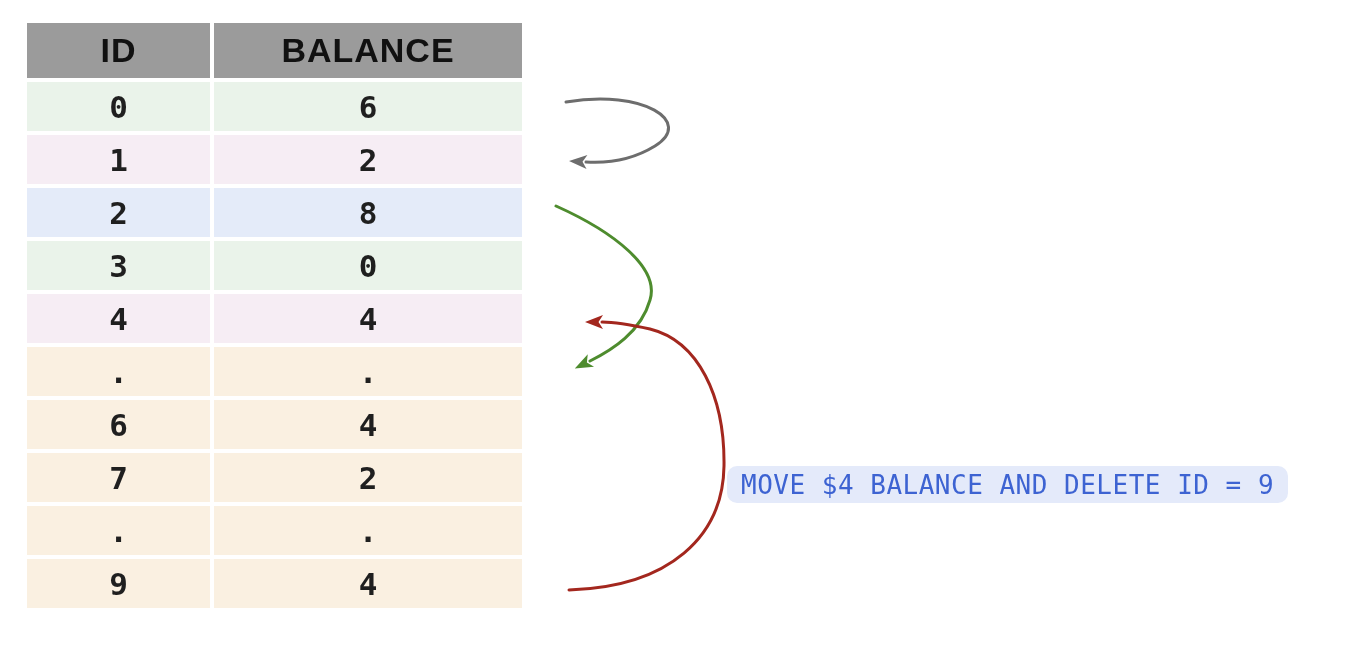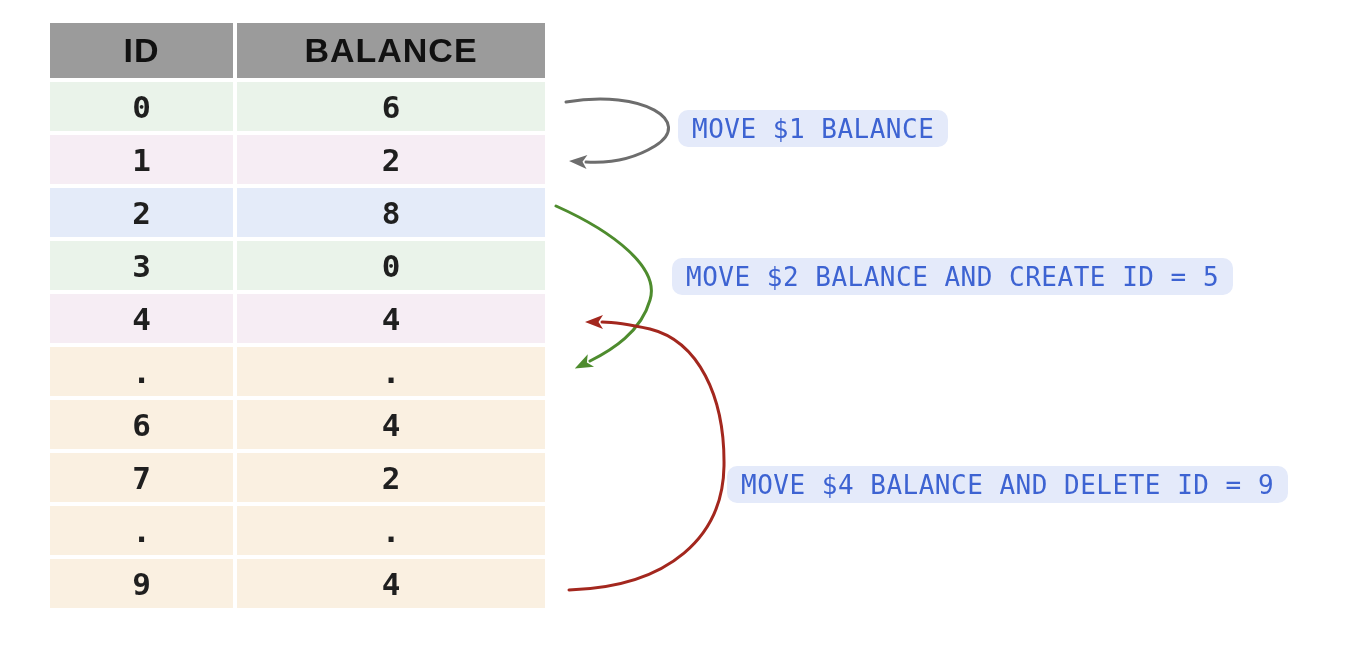--- a/index.html
+++ b/index.html
@@ -2,21 +2,21 @@
 <html><head>
 <meta charset="utf-8">
 <style>
   html,body{margin:0;padding:0;background:#ffffff;}
   .canvas{
     position:relative;width:1354px;height:648px;background:#ffffff;overflow:hidden;
     font-family:"DejaVu Sans Mono", monospace;
   }
   
   .ledger{
-    position:absolute;left:50px;top:23px;
+    position:absolute;left:27px;top:23px;
     display:grid;
     grid-template-columns:183px 308px;
     grid-template-rows:55px repeat(10,49px);
     column-gap:4px;row-gap:4px;
   }
   .cell{
     display:flex;align-items:center;justify-content:center;
     color:#1f1f1f;
   }
   .cell.head{
@@ -99,17 +99,15 @@
       </marker>
     </defs>
 
     <path class="flow" marker-end="url(#head0)" d="M 566 102 C 644 89 694 122 655 146 C 629 162 602 163 586 162" stroke="#6d6d6d"></path>
 
     <path class="flow" marker-end="url(#head1)" d="M 556 206 C 614 232 660 268 650 300 C 641 332 612 350 590 361" stroke="#4e8c2e"></path>
 
     <path class="flow" marker-end="url(#head2)" d="M 569 590 C 670 587 723 536 724 466 C 725 396 698 341 650 329 C 632 325 614 322 602 322" stroke="#a3271e"></path>
   </svg>
 
-  <div class="pill pill1">MOVE $1 BALANCE</div>
-  <div class="pill pill2">MOVE $2 BALANCE AND CREATE ID = 5</div>
   <div class="pill pill3">MOVE $4 BALANCE AND DELETE ID = 9</div>
 
 </div>
 
 </body></html>

